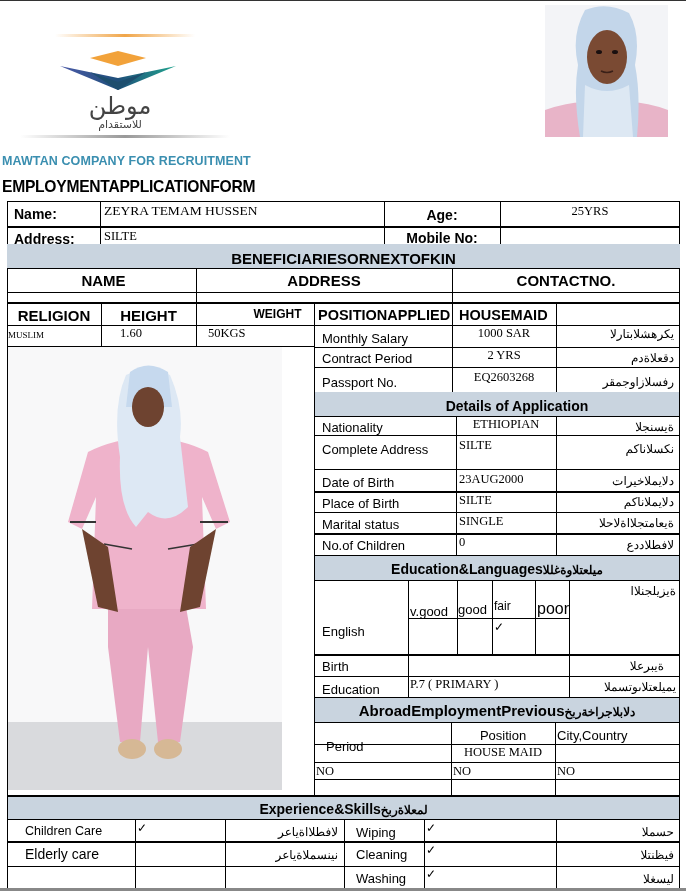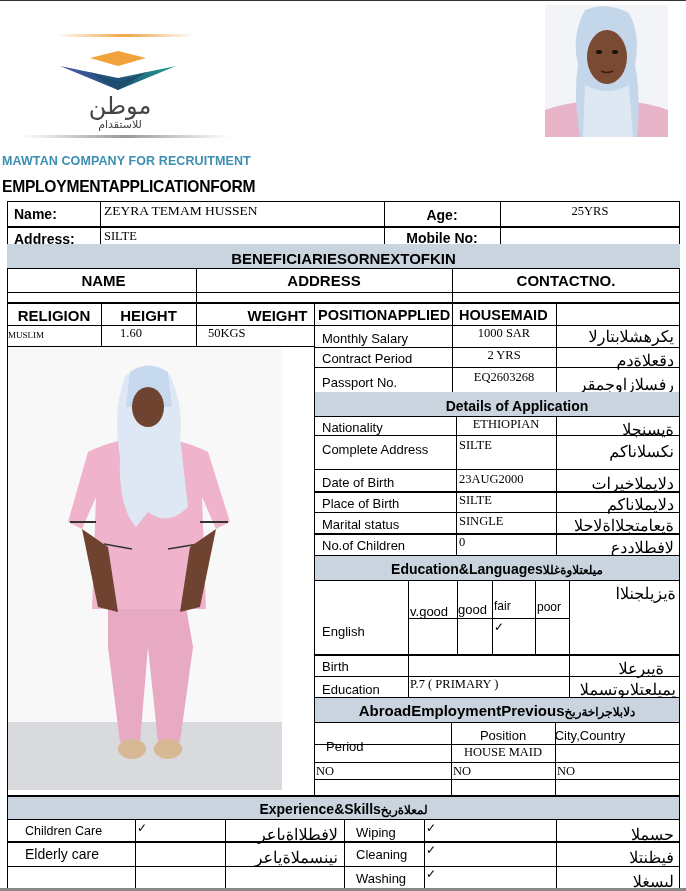--- a/index.html
+++ b/index.html
@@ -22,21 +22,21 @@
   .hl { position: absolute; height: 1px; background: #000; }
   .hl2 { position: absolute; height: 2px; background: #000; }
   .vl { position: absolute; width: 1px; background: #000; }
 
   .shade { position: absolute; background: #c9d4df; }
 
   .lbl { position: absolute; font-size: 14px; font-weight: bold; white-space: nowrap; }
   .lblc { position: absolute; font-size: 14px; font-weight: bold; white-space: nowrap; text-align: center; }
   .val { position: absolute; font-family: "Liberation Serif", serif; font-size: 12.5px; white-space: nowrap; }
   .cell { position: absolute; font-size: 13px; white-space: nowrap; font-family: "Liberation Sans", sans-serif; }
-  .ar { position: absolute; font-size: 16px; white-space: nowrap; direction: rtl; }
+  .ar { position: absolute; font-size: 12px; white-space: nowrap; direction: rtl; }
   .chk { position: absolute; font-size: 12px; }
   .sechead { position: absolute; font-size: 14px; font-weight: bold; text-align: center; white-space: nowrap; }
 </style>
 </head>
 <body>
 
 <div class="abs topline"></div>
 
 <div class="abs logo">
   <svg width="210" height="110" viewBox="0 0 210 110">
@@ -112,21 +112,21 @@
 <div class="hl" style="left:7px; top:292px; width:673px;"></div>
 <div class="cell" style="left:12px; top:293px;"></div>
 <div class="cell" style="left:200px; top:293px;"></div>
 <div class="cell" style="left:456px; top:293px;"></div>
 <div class="hl2" style="left:7px; top:302px; width:673px;"></div>
 
 <div class="lblc" style="left:7px; top:307px; width:94px; font-size:15px;">RELIGION</div>
 <div class="vl" style="left:101px; top:304px; height:43px;"></div>
 <div class="lblc" style="left:101px; top:307px; width:95px; font-size:15px;">HEIGHT</div>
 <div class="vl" style="left:196px; top:304px; height:43px;"></div>
-<div class="lblc" style="left:196px; top:307px; width:118px; font-size:15px;padding-left:45px;">WEIGHT</div>
+<div class="lblc" style="left:196px; top:307px; width:118px; font-size:12px;padding-left:45px;">WEIGHT</div>
 <div class="vl" style="left:314px; top:304px; height:492px;"></div>
 <div class="lbl" style="left:318px; top:307px; font-size:14.5px;">POSITIONAPPLIED</div>
 <div class="vl" style="left:452px; top:304px; height:88px;"></div>
 <div class="lbl" style="left:459px; top:307px; font-size:14.5px;">HOUSEMAID</div>
 <div class="vl" style="left:556px; top:304px; height:88px;"></div>
 <div class="hl" style="left:7px; top:325px; width:673px;"></div>
 
 <div class="val" style="left:8px; top:330px; font-size:9px;">MUSLIM</div>
 <div class="val" style="left:120px; top:326px;">1.60</div>
 <div class="val" style="left:208px; top:326px;">50KGS</div>
@@ -188,21 +188,21 @@
 
 <div class="vl" style="left:408px; top:580px; height:118px;"></div>
 <div class="vl" style="left:457px; top:580px; height:76px;"></div>
 <div class="vl" style="left:492px; top:580px; height:76px;"></div>
 <div class="vl" style="left:535px; top:580px; height:76px;"></div>
 <div class="vl" style="left:569px; top:580px; height:118px;"></div>
 
 <div class="cell" style="left:410px; top:604px;">v.good</div>
 <div class="cell" style="left:458px; top:602px;">good</div>
 <div class="cell" style="left:494px; top:599px; font-size:12px;">fair</div>
-<div class="cell" style="left:537px; top:600px; font-size:12px;">poor</div>
+<div class="cell" style="left:537px; top:600px; font-size:16px;">poor</div>
 <div class="ar" style="left:572px; top:584px; width:104px;">ةيزيلجنلاا</div>
 <div class="hl" style="left:408px; top:618px; width:162px;"></div>
 
 <div class="cell" style="left:322px; top:624px;">English</div>
 <div class="chk" style="left:411px; top:620px;"></div>
 <div class="chk" style="left:460px; top:620px;"></div>
 <div class="chk" style="left:494px; top:620px;">✓</div>
 <div class="chk" style="left:538px; top:620px;"></div>
 <div class="hl2" style="left:314px; top:654px; width:366px;"></div>
 
@@ -220,21 +220,21 @@
 <div class="hl" style="left:314px; top:697px; width:366px;"></div>
 
 <div class="shade" style="left:315px; top:698px; width:364px; height:24px;"></div>
 <div class="sechead" style="left:315px; top:702px; width:364px; font-size:15px;"><span>AbroadEmploymentPrevious</span><span style="font-size:12px;">دلابلاجراخةربخ</span></div>
 <div class="hl" style="left:314px; top:722px; width:366px;"></div>
 <div class="vl" style="left:451px; top:722px; height:74px;"></div>
 <div class="vl" style="left:555px; top:722px; height:74px;"></div>
 
 <div class="cell" style="left:326px; top:728px;margin-top:11px;">Period</div>
 <div class="cell" style="left:451px; top:728px; width:104px; text-align:center;">Position</div>
-<div class="cell" style="left:528px; top:728px; width:124px; text-align:center;">City,Country</div>
+<div class="cell" style="left:557px; top:728px; width:124px; text-align:left;">City,Country</div>
 <div class="hl" style="left:314px; top:744px; width:366px;"></div>
 
 <div class="val" style="left:316px; top:745px;"></div>
 <div class="val" style="left:451px; top:745px; width:104px; text-align:center;">HOUSE MAID</div>
 <div class="val" style="left:558px; top:745px;"></div>
 <div class="hl" style="left:314px; top:762px; width:366px;"></div>
 
 <div class="val" style="left:316px; top:764px;">NO</div>
 <div class="val" style="left:453px; top:764px;">NO</div>
 <div class="val" style="left:557px; top:764px;">NO</div>

